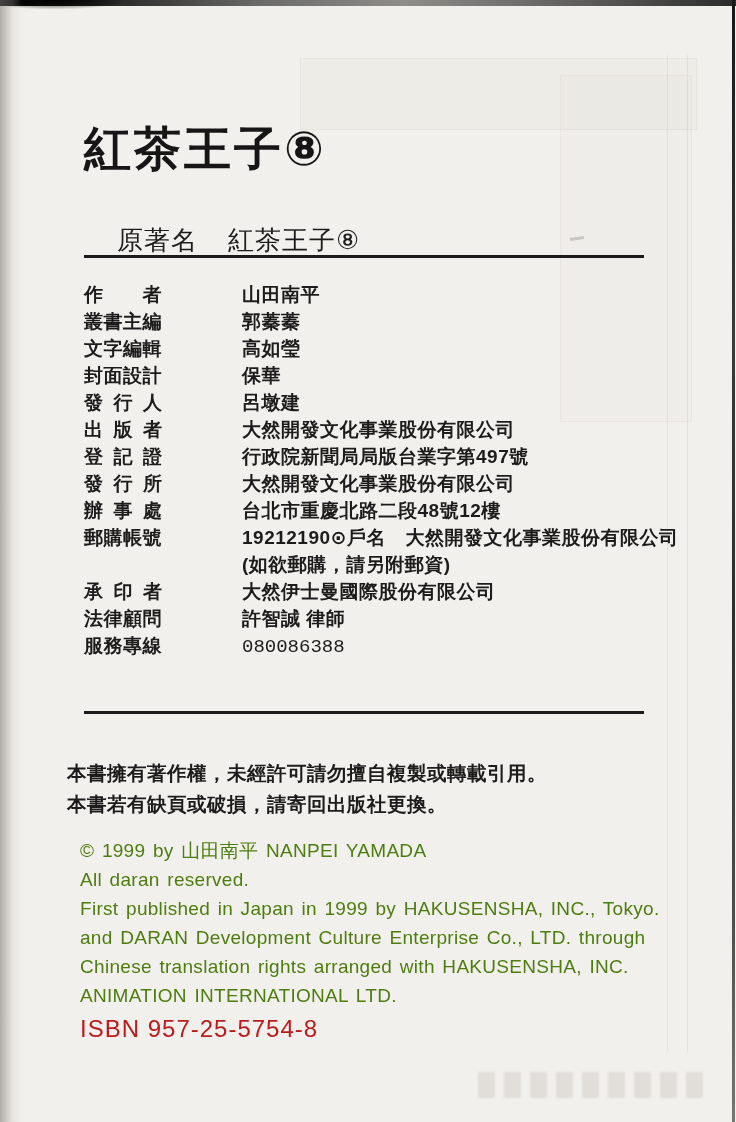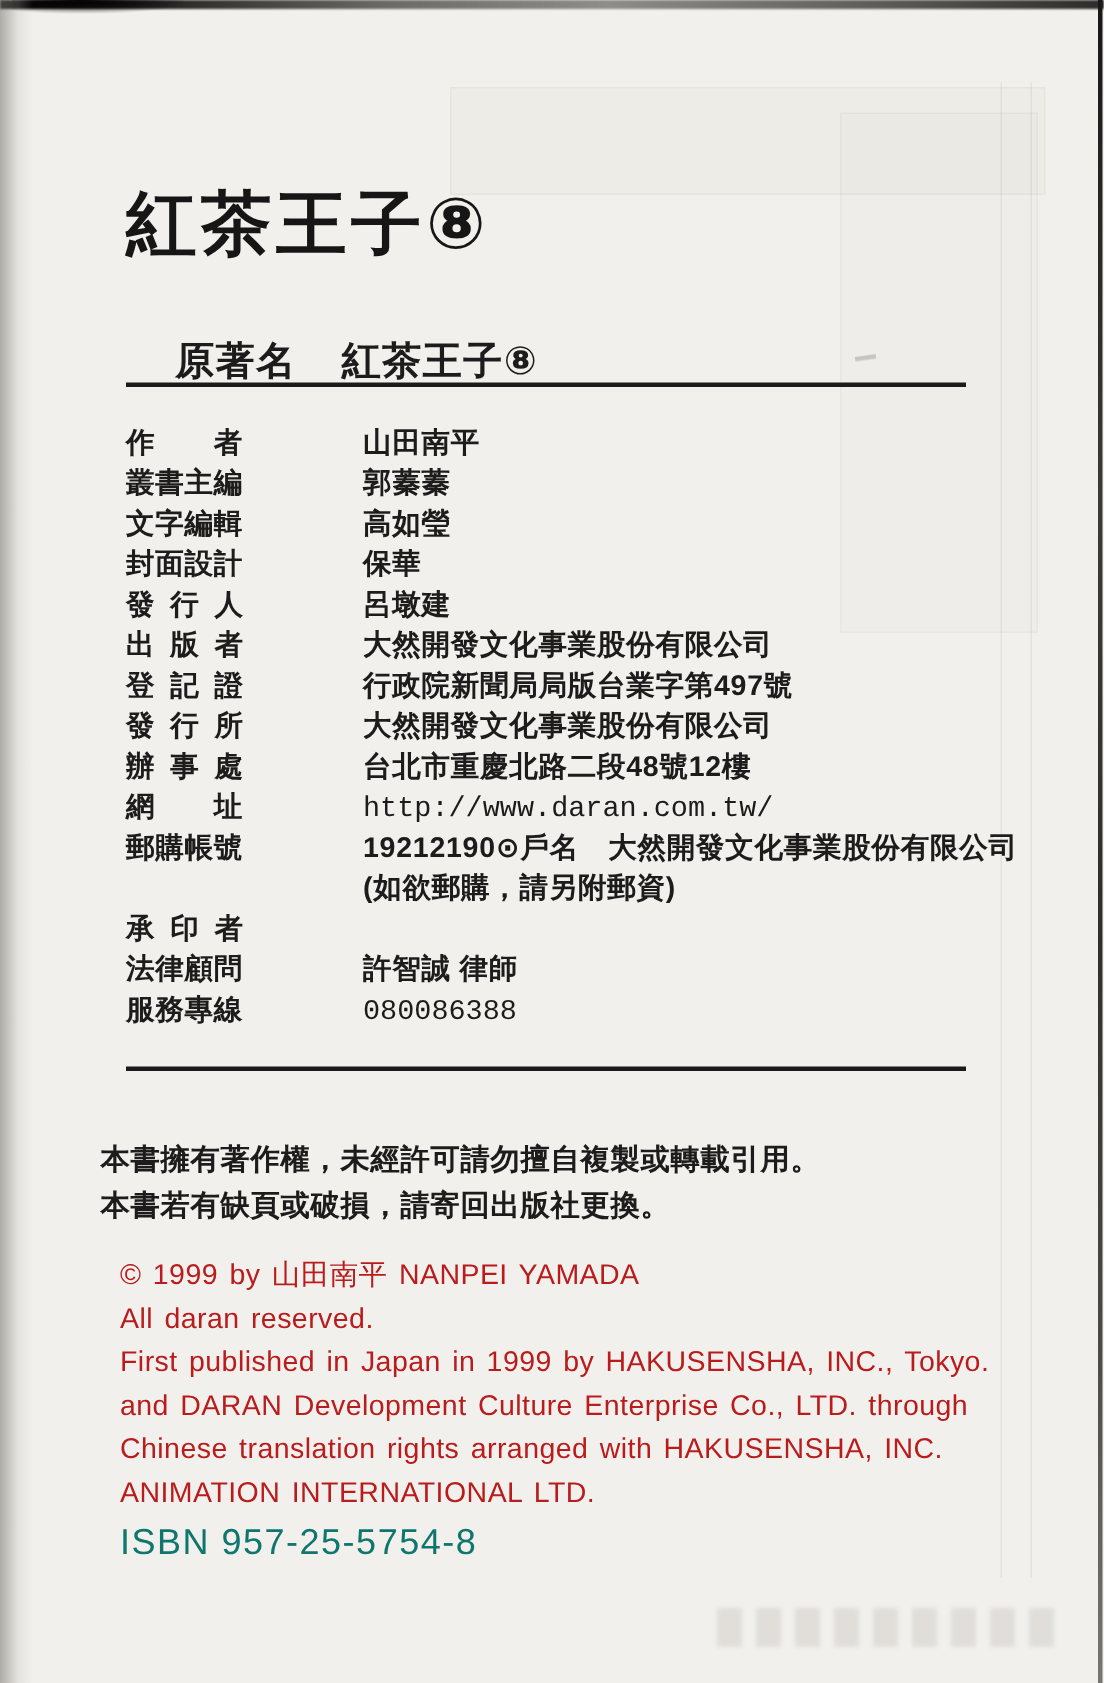--- a/index.html
+++ b/index.html
@@ -58,21 +58,21 @@
     filter: blur(1.3px); opacity: 0.55;
   }
   
   .book-title {
     position: absolute; left: 84px; top: 118px; margin: 0;
     font-size: 47px; font-weight: 700; letter-spacing: 3px;
     color: #161616; white-space: pre;
   }
   .subtitle {
     position: absolute; left: 84px; top: 192px;
-    font-size: 26px; font-weight: 700; letter-spacing: 1px; white-space: pre;
+    font-size: 26px; font-weight: 400; letter-spacing: 1px; white-space: pre;
   }
   .subtitle .gap { display: inline-block; width: 30px; }
   .rule {
     position: absolute; left: 84px; width: 560px; height: 3px;
     background: #1b1b1b;
   }
   .rule1 { top: 255px; }
   .rule2 { top: 711px; }
   .credits { position: absolute; left: 84px; top: 282px; width: 600px; }
   .crow {
@@ -86,25 +86,25 @@
     white-space: pre;
   }
   .cvalue { white-space: pre; }
   .mono { font-family: "Liberation Mono", "DejaVu Sans Mono", monospace; font-weight: 500; letter-spacing: 0; }
   .note-row .cvalue { font-weight: 600; }
   .edition-row { position: absolute; left: 84px; top: 728px; }
   .edition-row .cdate { margin-left: 52px; white-space: pre; }
   .notices { position: absolute; left: 67px; top: 758px; width: 600px; }
   .notice-line { font-size: 19.5px; font-weight: 600; line-height: 31px; letter-spacing: 0.5px; }
   .rights { position: absolute; left: 80px; top: 836px; width: 620px; }
-  .rline { font-size: 19px; line-height: 29px; letter-spacing: 0.3px; word-spacing: 2px; color: #b91c1c; }
+  .rline { font-size: 19px; line-height: 29px; letter-spacing: 0.3px; word-spacing: 2px; color: #4d7c0f; }
   .rline.copyright { font-weight: 500; }
   .isbn {
     margin-top: 4px; font-size: 24px; line-height: 30px;
-    letter-spacing: 1px; color: #0f766e;
+    letter-spacing: 1px; color: #b91c1c;
   }
 </style>
 </head>
 <body>
 
 <div class="page">
 
   <div class="top-edge-shadow"></div>
   <div class="top-left-blot"></div>
   <div class="left-edge-gradient"></div>
@@ -163,37 +163,34 @@
     <div class="crow">
       <span class="clabel">發 行 所</span>
       <span class="cvalue">大然開發文化事業股份有限公司</span>
     </div>
 
     <div class="crow">
       <span class="clabel">辦 事 處</span>
       <span class="cvalue">台北市重慶北路二段48號12樓</span>
     </div>
 
-    <div class="crow">
-      <span class="clabel">網　　址</span>
-      <span class="cvalue mono">http://www.daran.com.tw/</span>
-    </div>
 
     <div class="crow">
       <span class="clabel">郵購帳號</span>
       <span class="cvalue">19212190⊙戶名　大然開發文化事業股份有限公司</span>
     </div>
 
     <div class="crow note-row">
       <span class="clabel"></span>
       <span class="cvalue">(如欲郵購，請另附郵資)</span>
     </div>
 
     <div class="crow">
       <span class="clabel">承 印 者</span>
+      <span class="cvalue">大然伊士曼國際股份有限公司</span>
     </div>
 
     <div class="crow">
       <span class="clabel">法律顧問</span>
       <span class="cvalue">許智誠 律師</span>
     </div>
 
     <div class="crow">
       <span class="clabel">服務專線</span>
       <span class="cvalue mono">080086388</span>

